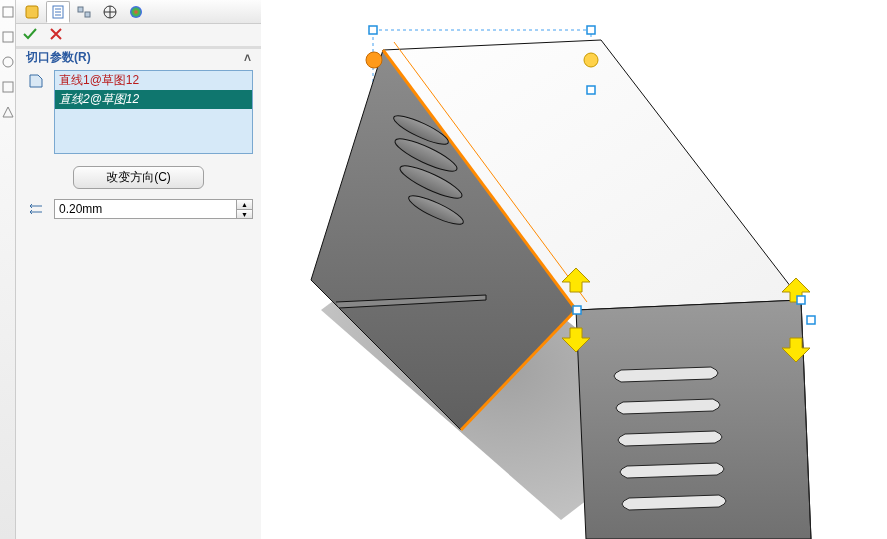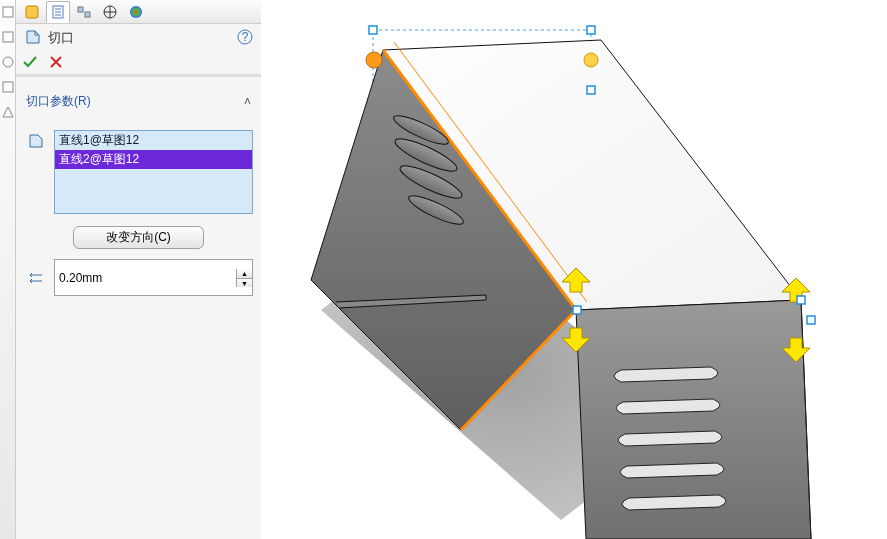--- a/index.html
+++ b/index.html
@@ -9,32 +9,32 @@
   .toolstrip { width: 16px; height: 539px; background: linear-gradient(#fdfdfd,#e8e8e8); border-right: 1px solid #ccc; display: flex; flex-direction: column; align-items: center; padding-top: 6px; gap: 10px; }
   .tab { width: 24px; height: 22px; display: flex; align-items: center; justify-content: center; border: 1px solid transparent; border-radius: 2px; }
   .tab.active { background: #fff; border: 1px solid #b5b5b5; border-bottom-color: #fff; }
   .header { height: 28px; display: flex; align-items: center; padding: 0 8px; gap: 6px; }
   .header-title { font-weight: normal; font-size: 13px; color: #333; }
   .help-icon { margin-left: auto; color: #3b78b5; cursor: pointer; }
   .okcancel { height: 22px; display: flex; align-items: center; gap: 10px; padding-left: 6px; }
   .ok { color: #2e9a2e; font-weight: bold; }
   .cancel { color: #d02b2b; font-weight: bold; }
   .divider { height: 3px; background: #dcdcdc; }
-  .section-header { display: flex; align-items: center; padding: 16px 10px; color: #2b5aa0; font-size: 12px; }
+  .section-header { display: flex; align-items: center; padding: 0 10px; color: #2b5aa0; font-size: 12px; font-weight: bold; }
   .chevron { margin-left: auto; color: #555; }
   .section-body { padding: 4px 8px 8px 8px; display: flex; gap: 6px; }
   .body-icon { width: 24px; display: flex; justify-content: center; padding-top: 2px; }
   .listbox { flex: 1; background: #d6e9f8; border: 1px solid #7aa8d0; height: 84px; overflow: auto; }
-  .listbox div { padding: 1px 4px; color: #0f172a; }
-  .listbox div.sel { background: #6d28d9; color: #fff; }
+  .listbox div { padding: 1px 4px; color: #b91c1c; }
+  .listbox div.sel { background: #0f766e; color: #fff; font-style: italic; }
   .centerbtn { display: flex; justify-content: center; padding: 4px 0 8px 0; }
   .btn { padding: 2px 32px; border: 1px solid #a0a0a0; background: linear-gradient(#fdfdfd,#e4e4e4); border-radius: 6px; cursor: pointer; }
   .valrow { display: flex; align-items: center; gap: 6px; padding: 2px 8px; }
   .val-icon { width: 24px; display: flex; justify-content: center; }
-  .spin { flex: 1; display: flex; align-items: center; background: #fff; border: 1px solid #a0a0a0; height: 37px; }
+  .spin { flex: 1; display: flex; align-items: center; background: #fff; border: 1px solid #a0a0a0; height: 20px; }
   .spin input { flex: 1; border: none; outline: none; padding: 0 4px; font-size: 12px; }
   .spin .spinbtns { width: 16px; display: flex; flex-direction: column; }
   .spin .spinbtns div { height: 9px; background: linear-gradient(#fdfdfd,#e4e4e4); border-left: 1px solid #a0a0a0; text-align: center; font-size: 7px; line-height: 9px; cursor: pointer; }
   .spin .spinbtns div + div { border-top: 1px solid #a0a0a0; }
   .viewport { flex: 1; position: relative; background: #fff; }
   .viewport svg { position: absolute; top: 0; left: 0; }
 </style>
 </head>
 <body>
 
@@ -101,35 +101,20 @@
             <radialGradient id="g1">
               <stop offset="0" stop-color="#ff4040"></stop>
               <stop offset="0.5" stop-color="#40c040"></stop>
               <stop offset="1" stop-color="#4060ff"></stop>
             </radialGradient>
           </defs>
         </svg>
     </div>
   </div>
 
-  <div class="header">
-    <span>
-      <svg width="18" height="18">
-          <path d="M3 3 L11 3 L15 7 L15 15 L3 15 Z" fill="#d9e8f5" stroke="#3a6ea5"></path>
-          <path d="M11 3 L11 7 L15 7" fill="none" stroke="#3a6ea5"></path>
-        </svg>
-    </span>
-    <span class="header-title">切口</span>
-    <span class="help-icon">
-      <svg width="16" height="16">
-          <circle cx="8" cy="8" r="7" fill="none" stroke="#3b78b5"></circle>
-          <text x="8" y="12" text-anchor="middle" font-size="11" fill="#3b78b5">?</text>
-        </svg>
-    </span>
-  </div>
 
   <div class="okcancel">
     <span class="ok">
       <svg width="16" height="16">
           <path d="M2 8 L6 12 L14 3" fill="none" stroke="#2e9a2e" stroke-width="2"></path>
         </svg>
     </span>
     <span class="cancel">
       <svg width="16" height="16">
           <path d="M3 3 L13 13 M13 3 L3 13" stroke="#d02b2b" stroke-width="2"></path>

